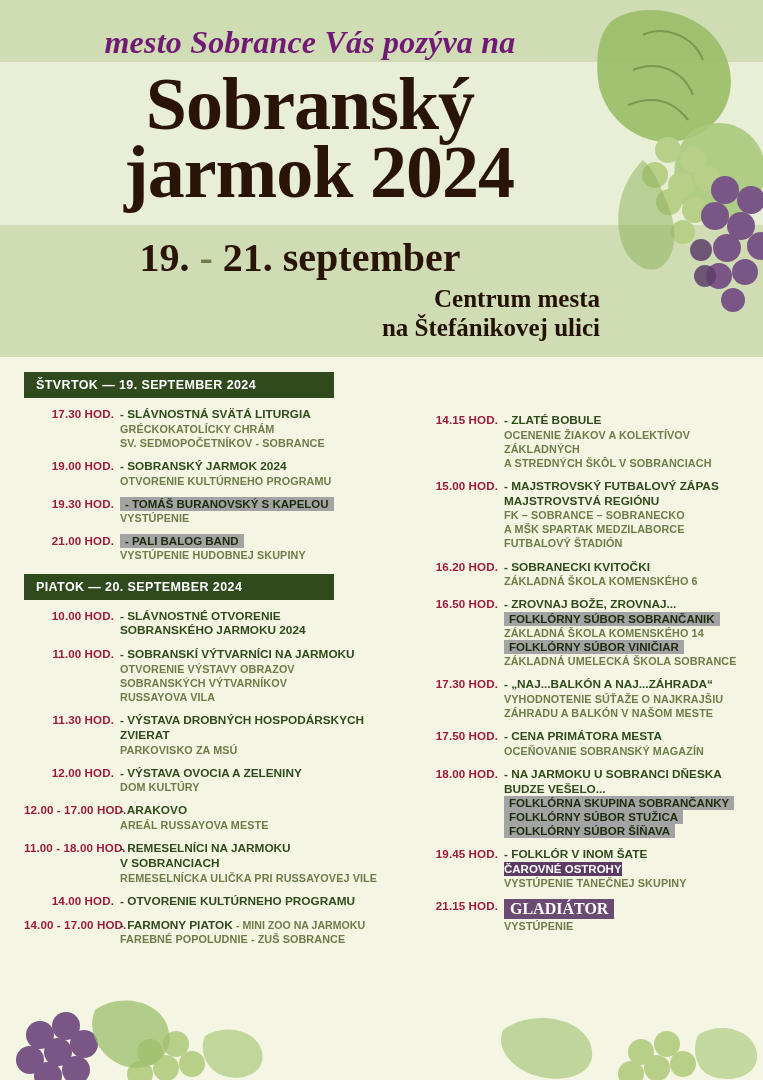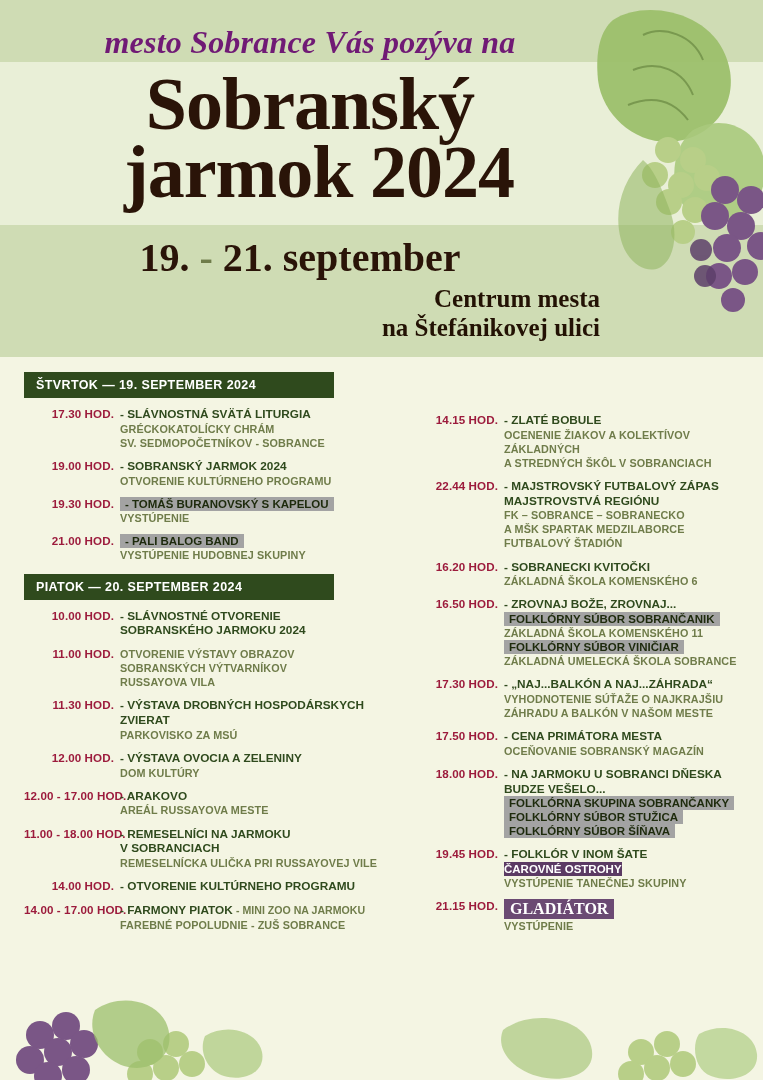--- a/index.html
+++ b/index.html
@@ -242,20 +242,21 @@
       <div class="time">10.00 HOD.</div>
       <div class="entry">
         <div class="main">- SLÁVNOSTNÉ OTVORENIE</div>
         <div class="main">SOBRANSKÉHO JARMOKU 2024</div>
       </div>
     </div>
 
     <div class="row">
       <div class="time">11.00 HOD.</div>
       <div class="entry">
+        <div class="main">- SOBRANSKÍ VÝTVARNÍCI NA JARMOKU</div>
         <div class="sub">OTVORENIE VÝSTAVY OBRAZOV</div>
         <div class="sub">SOBRANSKÝCH VÝTVARNÍKOV</div>
         <div class="sub">RUSSAYOVA VILA</div>
       </div>
     </div>
 
     <div class="row">
       <div class="time">11.30 HOD.</div>
       <div class="entry">
         <div class="main">- VÝSTAVA DROBNÝCH HOSPODÁRSKYCH</div>
@@ -314,21 +315,21 @@
     <div class="row" style="margin-top:41px;">
       <div class="time">14.15 HOD.</div>
       <div class="entry">
         <div class="main">- ZLATÉ BOBULE</div>
         <div class="sub">OCENENIE ŽIAKOV A KOLEKTÍVOV ZÁKLADNÝCH</div>
         <div class="sub">A STREDNÝCH ŠKÔL V SOBRANCIACH</div>
       </div>
     </div>
 
     <div class="row">
-      <div class="time">22.44 HOD.</div>
+      <div class="time">15.00 HOD.</div>
       <div class="entry">
         <div class="main">- MAJSTROVSKÝ FUTBALOVÝ ZÁPAS</div>
         <div class="main">MAJSTROVSTVÁ REGIÓNU</div>
         <div class="sub">FK – SOBRANCE – SOBRANECKO</div>
         <div class="sub">A MŠK SPARTAK MEDZILABORCE</div>
         <div class="sub">FUTBALOVÝ ŠTADIÓN</div>
       </div>
     </div>
 
 
@@ -338,21 +339,21 @@
         <div class="main">- SOBRANECKI KVITOČKI</div>
         <div class="sub">ZÁKLADNÁ ŠKOLA KOMENSKÉHO 6</div>
       </div>
     </div>
 
     <div class="row">
       <div class="time">16.50 HOD.</div>
       <div class="entry">
         <div class="main">- ZROVNAJ BOŽE, ZROVNAJ...</div>
         <div class="hl-olive">FOLKLÓRNY SÚBOR SOBRANČANIK</div>
-        <div class="sub">ZÁKLADNÁ ŠKOLA KOMENSKÉHO 11</div>
+        <div class="sub">ZÁKLADNÁ ŠKOLA KOMENSKÉHO 14</div>
         <div class="hl-olive">FOLKLÓRNY SÚBOR VINIČIAR</div>
         <div class="sub">ZÁKLADNÁ UMELECKÁ ŠKOLA SOBRANCE</div>
       </div>
     </div>
 
     <div class="row">
       <div class="time">17.30 HOD.</div>
       <div class="entry">
         <div class="main">- „NAJ...BALKÓN A NAJ...ZÁHRADA“</div>
         <div class="sub">VYHODNOTENIE SÚŤAŽE O NAJKRAJŠIU</div>

